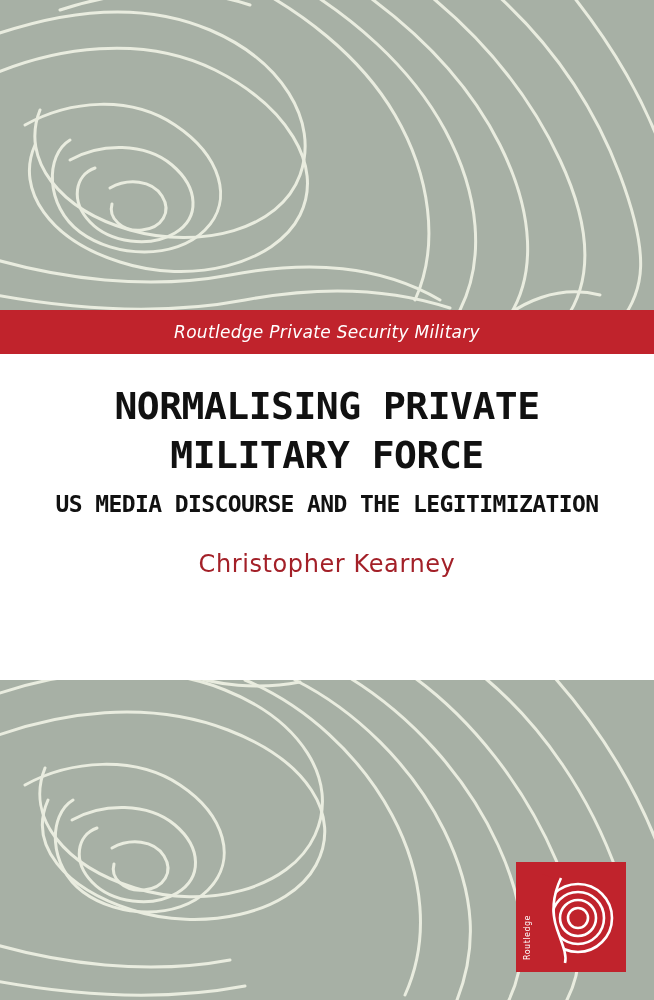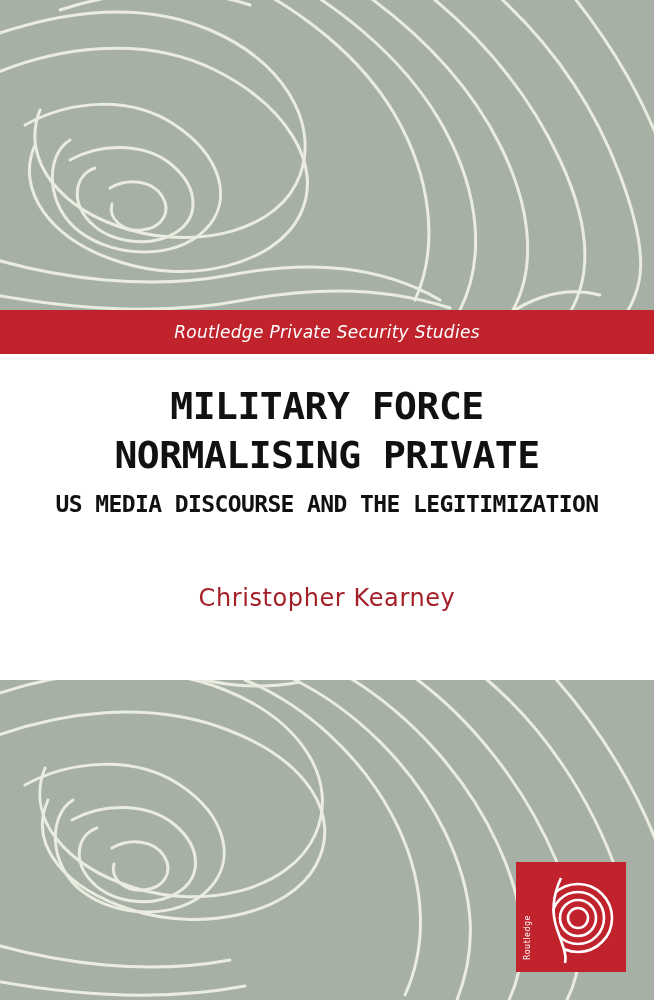--- a/index.html
+++ b/index.html
@@ -75,21 +75,21 @@
     text-align: center;
     font-family: "DejaVu Sans Mono", monospace;
     font-weight: bold;
     font-size: 23px;
     line-height: 1.33;
     letter-spacing: -0.6px;
     color: #111111;
     text-transform: uppercase;
   }
   .author {
-    margin-top: 64px;
+    margin-top: 30px;
     width: 600px;
     text-align: center;
     font-family: "DejaVu Sans", sans-serif;
     font-size: 24px;
     letter-spacing: 0.6px;
     color: #a32028;
   }
   
   .logo {
     position: absolute;
@@ -139,27 +139,27 @@
       <path d="M415,678 C472,720 524,785 556,860 C588,935 584,975 560,1012"></path>
       <path d="M485,678 C542,726 590,795 618,875"></path>
       <path d="M-20,940 C60,965 150,975 230,960"></path>
       <path d="M-20,978 C70,996 160,1002 245,986"></path>
       <path d="M555,678 C605,735 645,800 670,880"></path>
       <path d="M300,682 C260,690 215,686 180,672"></path>
     </g>
   </svg>
 
   <div class="series-band">
-    <span class="series-text">Routledge Private Security Studies</span>
+    <span class="series-text">Routledge Private Security Military</span>
   </div>
 
   <div class="title-block">
     <div class="title">
+      <div>Normalising Private</div>
       <div>Military Force</div>
-      <div>Normalising Private</div>
     </div>
     <div class="subtitle">
       <div>US Media Discourse and the Legitimization</div>
     </div>
     <div class="author">Christopher Kearney</div>
   </div>
 
   <div class="logo">
     <svg width="110" height="110" viewBox="0 0 110 110">
       <rect x="0" y="0" width="110" height="110" fill="#c0232c"></rect>

